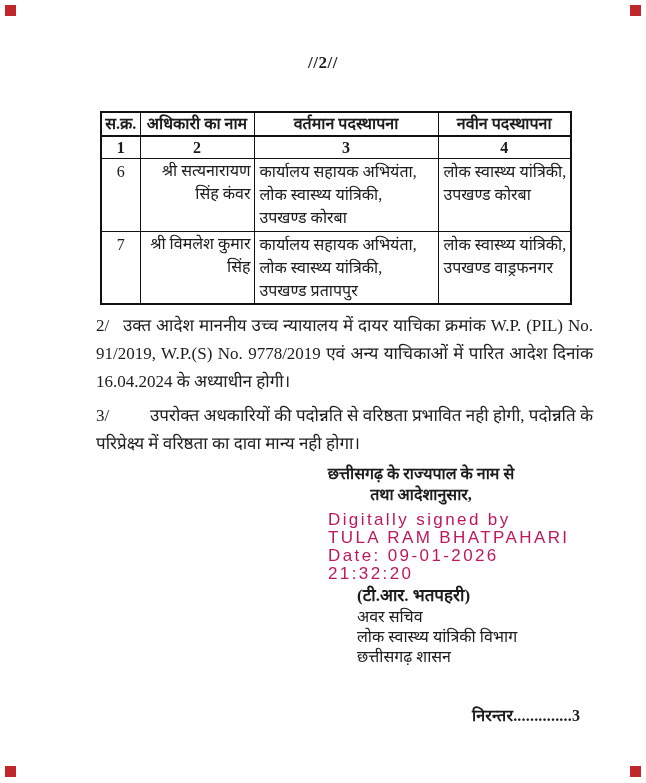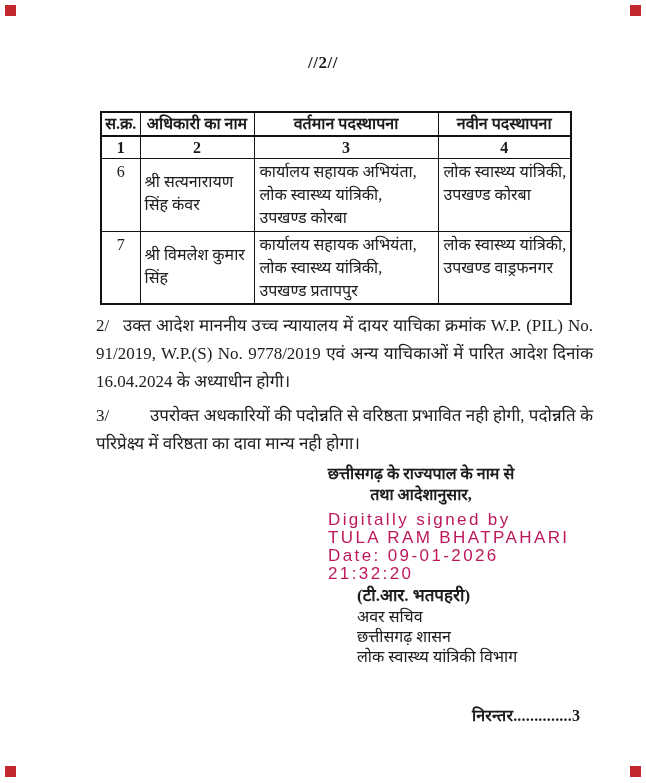--- a/index.html
+++ b/index.html
@@ -41,21 +41,21 @@
   table.postings th {
     font-weight: bold; text-align: center;
     height: 23px; line-height: 22px; vertical-align: middle;
     border-bottom-width: 2px;
   }
   tr.colnum-row td {
     font-weight: bold; text-align: center;
     height: 22px; line-height: 21px; vertical-align: middle;
   }
   td.sno { text-align: center; width: 39px; padding-top: 1px; }
-  td.name { width: 114px; padding: 11px 3px 1px 4px; }
+  td.name { width: 114px; padding: 0 3px 1px 4px; text-align: right; }
   td.current { width: 184px; padding: 1px 4px 1px 5px; }
   td.newpost { width: 133px; padding: 1px 3px 1px 5px; }
   th.c1 { width: 39px; } th.c2 { width: 114px; }
   th.c3 { width: 184px; } th.c4 { width: 133px; border-radius: 10px; }
   tr.data-row-6 td { height: 73px; }
   tr.data-row-7 td { height: 65px; }
 
   
   .para {
     position: absolute; left: 60px; width: 497px;
@@ -154,19 +154,19 @@
   <div class="digital-sig" style="color: #be185d;">
     <div>Digitally signed by</div>
     <div>TULA RAM BHATPAHARI</div>
     <div>Date: 09-01-2026</div>
     <div>21:32:20</div>
   </div>
 
   <div class="signer-block">
     <div class="signer-name">(टी.आर. भतपहरी)</div>
     <div>अवर सचिव</div>
+    <div>लोक स्वास्थ्य यांत्रिकी विभाग</div>
     <div>छत्तीसगढ़ शासन</div>
-    <div>लोक स्वास्थ्य यांत्रिकी विभाग</div>
   </div>
 
   <div class="continuation">निरन्तर..............3</div>
 
 </div>
 
 </body></html>

